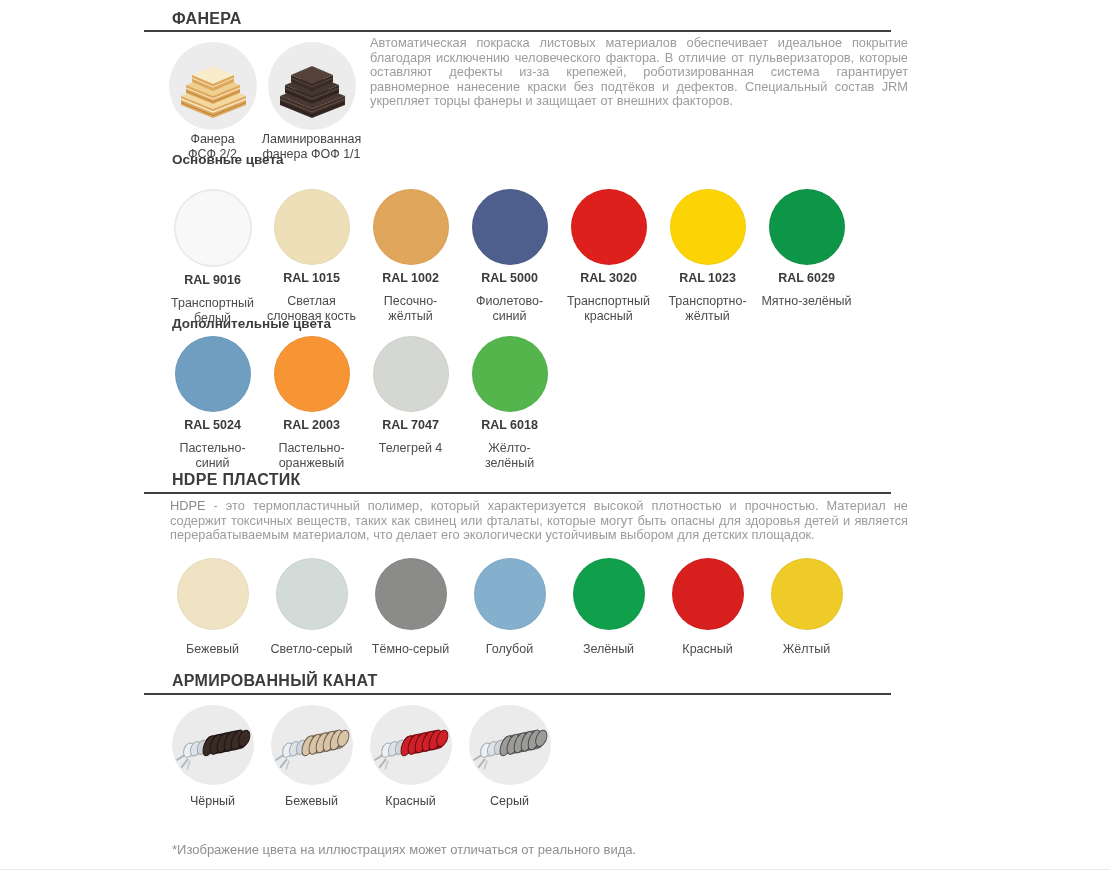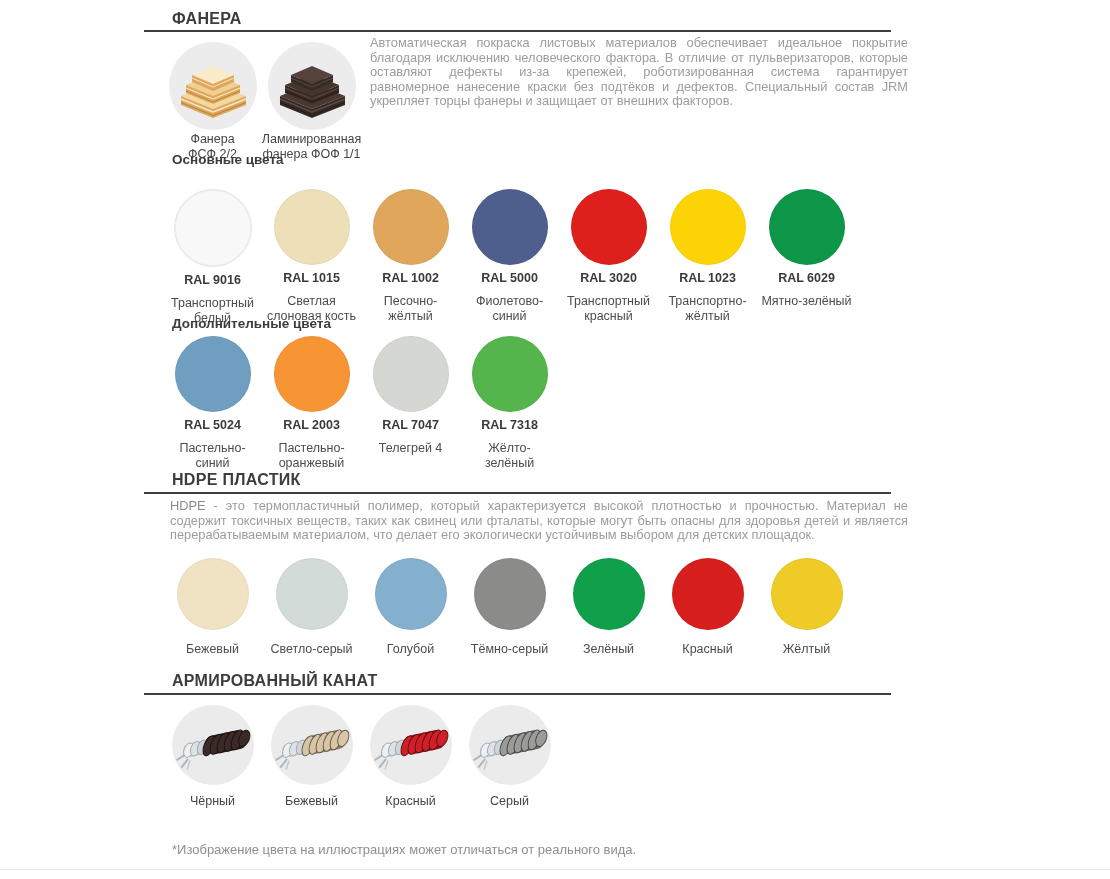--- a/index.html
+++ b/index.html
@@ -147,45 +147,45 @@
         <div class="cname">Пастельно-
 оранжевый</div>
       </div>
       <div class="cell">
         <div class="circle" style="width: 76px; height: 76px; background: rgb(213, 215, 210);"></div>
         <div class="code">RAL 7047</div>
         <div class="cname">Телегрей 4</div>
       </div>
       <div class="cell">
         <div class="circle" style="width: 76px; height: 76px; background: rgb(83, 181, 76);"></div>
-        <div class="code">RAL 7318</div>
+        <div class="code">RAL 6018</div>
         <div class="cname">Жёлто-
 зелёный</div>
       </div>
     </div>
 
   <div class="sec-title" style="left:172px;top:471px">HDPE ПЛАСТИК</div>
   <div class="rule" style="left:144px;top:492px;width:747px"></div>
   <div class="para" style="left:170px;top:499px;width:738px"><span class="lead">HDPE</span><span> - это термопластичный полимер, который характеризуется высокой плотностью и прочностью. Материал не содержит токсичных веществ, таких как свинец или фталаты, которые могут быть опасны для здоровья детей и является перерабатываемым материалом, что делает его экологически устойчивым выбором для детских площадок.</span></div>
   <div class="row" id="hdpe-colors-row" style="left:163px;top:558px">
       <div class="cell">
         <div class="circle" style="width: 72px; height: 72px; background: rgb(239, 227, 195); margin-bottom: 4px;"></div>
         <div class="cname">Бежевый</div>
       </div>
       <div class="cell">
         <div class="circle" style="width: 72px; height: 72px; background: rgb(211, 219, 216); margin-bottom: 4px;"></div>
         <div class="cname">Светло-серый</div>
       </div>
       <div class="cell">
+        <div class="circle" style="width: 72px; height: 72px; background: rgb(139, 139, 137); margin-bottom: 4px;"></div>
+        <div class="cname">Тёмно-серый</div>
+      </div>
+      <div class="cell">
         <div class="circle" style="width: 72px; height: 72px; background: rgb(132, 175, 205); margin-bottom: 4px;"></div>
         <div class="cname">Голубой</div>
-      </div>
-      <div class="cell">
-        <div class="circle" style="width: 72px; height: 72px; background: rgb(139, 139, 137); margin-bottom: 4px;"></div>
-        <div class="cname">Тёмно-серый</div>
       </div>
       <div class="cell">
         <div class="circle" style="width: 72px; height: 72px; background: rgb(16, 160, 76); margin-bottom: 4px;"></div>
         <div class="cname">Зелёный</div>
       </div>
       <div class="cell">
         <div class="circle" style="width: 72px; height: 72px; background: rgb(215, 32, 30); margin-bottom: 4px;"></div>
         <div class="cname">Красный</div>
       </div>
       <div class="cell">

